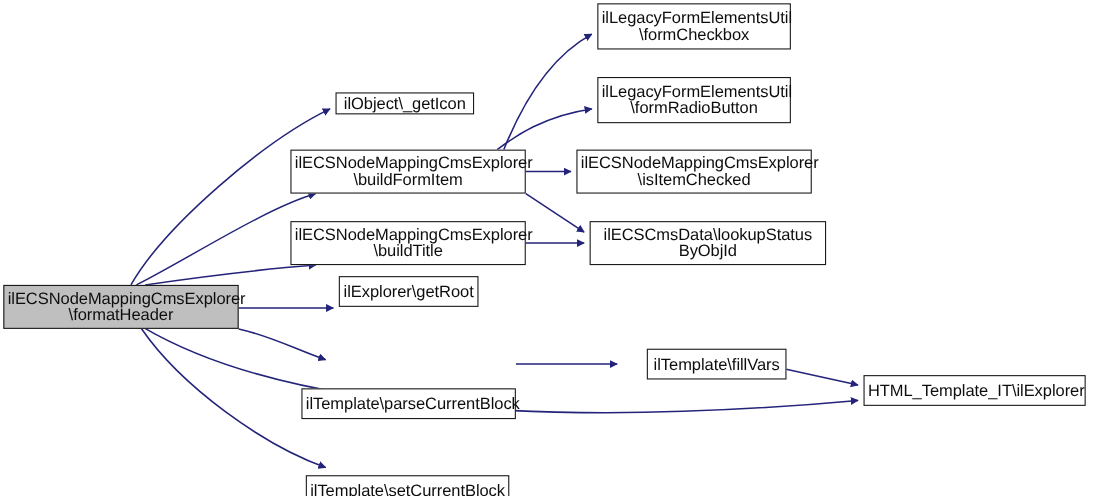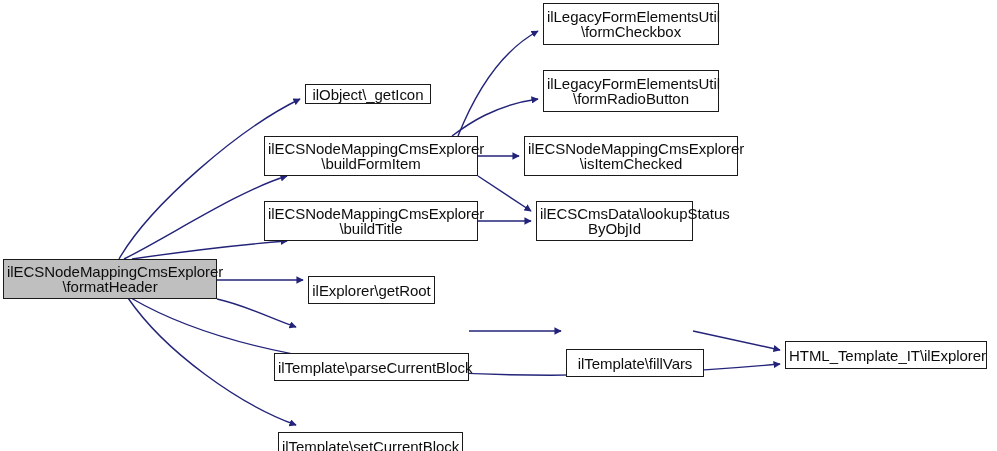--- a/index.html
+++ b/index.html
@@ -78,27 +78,27 @@
       </g>
   </svg>
   <div id="nodes-layer">
       <div class="node root" style="left: 3px; top: 259px; width: 214px; height: 40px;"><span class="nlabel">ilECSNodeMappingCmsExplorer
 \formatHeader</span></div>
       <div class="node" style="left: 305px; top: 84px; width: 126px; height: 20px;"><span class="nlabel">ilObject\_getIcon</span></div>
       <div class="node" style="left: 264px; top: 136px; width: 214px; height: 40px;"><span class="nlabel">ilECSNodeMappingCmsExplorer
 \buildFormItem</span></div>
       <div class="node" style="left: 264px; top: 201px; width: 214px; height: 40px;"><span class="nlabel">ilECSNodeMappingCmsExplorer
 \buildTitle</span></div>
-      <div class="node" style="left: 308px; top: 276px; width: 127px; height: 28px;"><span class="nlabel">ilExplorer\getRoot</span></div>
+      <div class="node" style="left: 308px; top: 251px; width: 127px; height: 28px;"><span class="nlabel">ilExplorer\getRoot</span></div>
       <div class="node" style="left: 274px; top: 317px; width: 195px; height: 28px; margin-top: 36px;"><span class="nlabel">ilTemplate\parseCurrentBlock</span></div>
       <div class="node" style="left: 278px; top: 432px; width: 185px; height: 28px;"><span class="nlabel">ilTemplate\setCurrentBlock</span></div>
       <div class="node" style="left: 543px; top: 3px; width: 176px; height: 42px;"><span class="nlabel">ilLegacyFormElementsUtil
 \formCheckbox</span></div>
       <div class="node" style="left: 543px; top: 70px; width: 176px; height: 42px;"><span class="nlabel">ilLegacyFormElementsUtil
 \formRadioButton</span></div>
       <div class="node" style="left: 524px; top: 136px; width: 214px; height: 40px;"><span class="nlabel">ilECSNodeMappingCmsExplorer
 \isItemChecked</span></div>
-      <div class="node" style="left: 536px; top: 201px; width: 157px; height: 40px;"><span class="nlabel">ilECSCmsData\lookupStatus
+      <div class="node" style="left: 536px; top: 201px; width: 215px; height: 40px;"><span class="nlabel">ilECSCmsData\lookupStatus
 ByObjId</span></div>
-      <div class="node" style="left: 566px; top: 317px; width: 138px; height: 28px; margin-top: 32px;"><span class="nlabel">ilTemplate\fillVars</span></div>
+      <div class="node" style="left: 588px; top: 317px; width: 127px; height: 28px;"><span class="nlabel">ilTemplate\fillVars</span></div>
       <div class="node" style="left: 785px; top: 341px; width: 202px; height: 28px;"><span class="nlabel">HTML_Template_IT\ilExplorer</span></div>
     </div>
 </div>
 
 </body></html>

